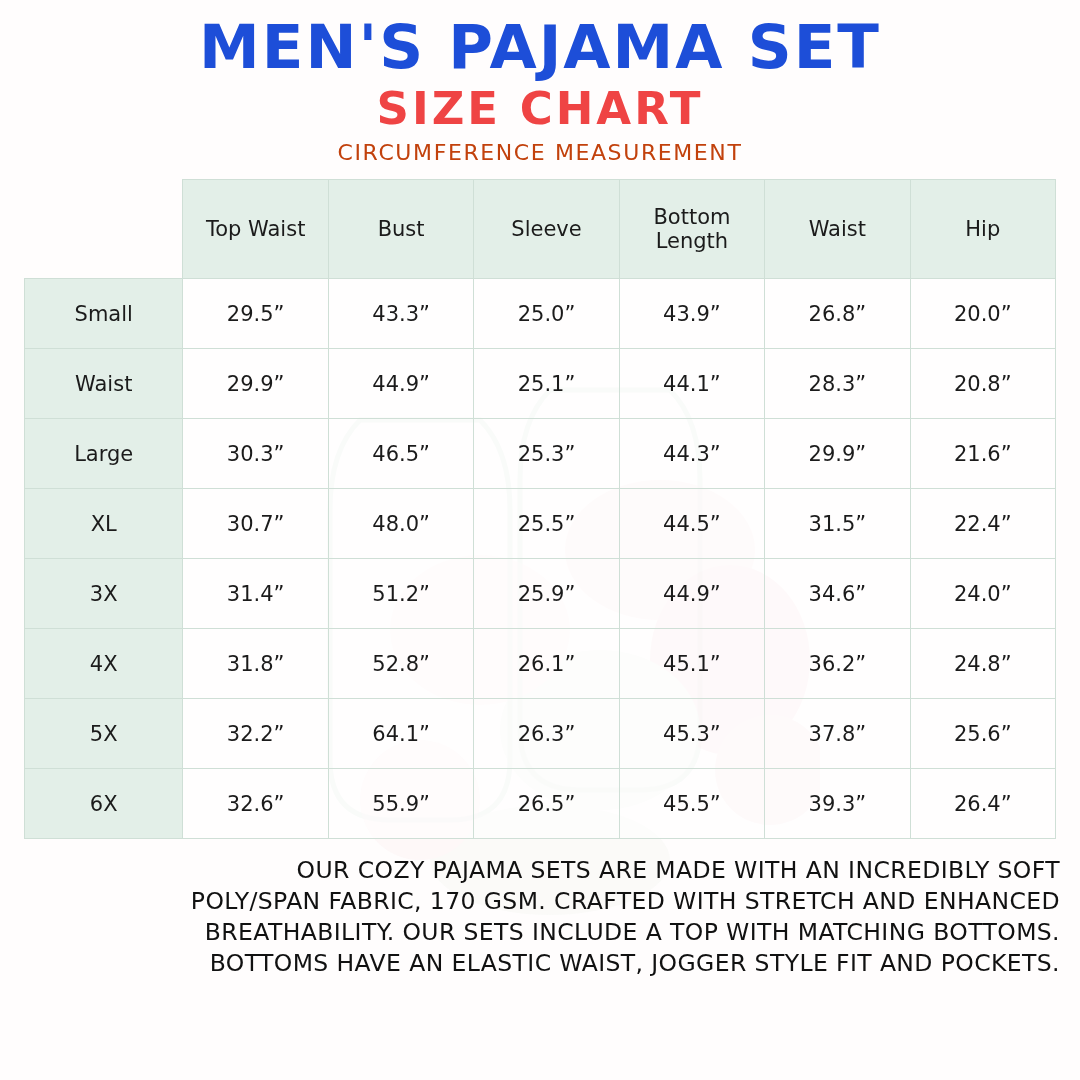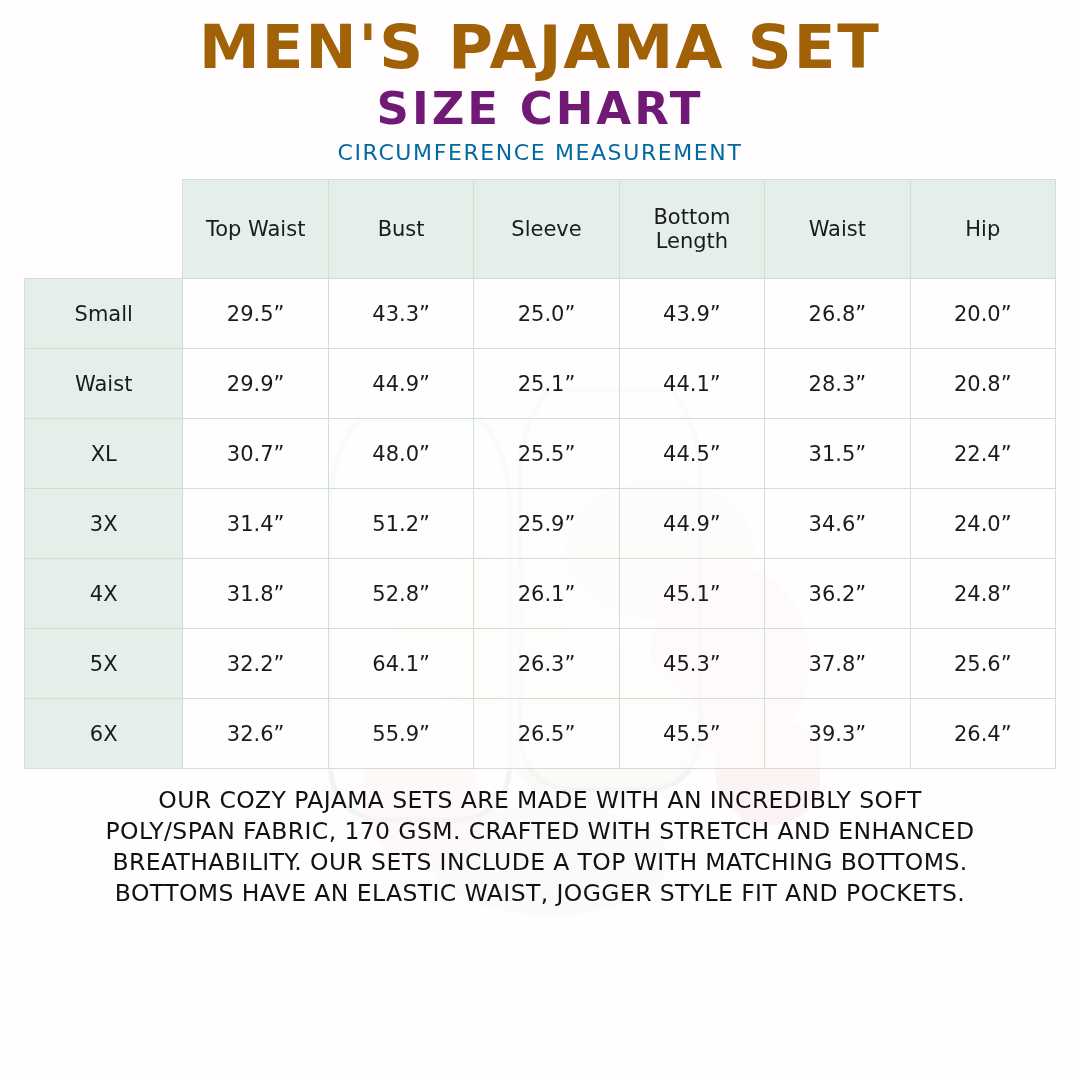--- a/index.html
+++ b/index.html
@@ -39,36 +39,36 @@
     position: relative;
     z-index: 2;
     text-align: center;
     padding-top: 14px;
   }
   .title {
     font-family: "DejaVu Sans", sans-serif;
     font-size: 61px;
     font-weight: bold;
     letter-spacing: 2px;
-    color: #a16207;
+    color: #1d4ed8;
     line-height: 1.08;
     margin: 0;
   }
   .subtitle {
     font-size: 45px;
     font-weight: bold;
     letter-spacing: 3px;
-    color: #701a75;
+    color: #ef4444;
     line-height: 1.12;
     margin: 4px 0 0 0;
   }
   .subsubtitle {
     font-size: 22px;
     letter-spacing: 1.6px;
-    color: #0369a1;
+    color: #c2410c;
     margin: 6px 0 0 0;
   }
 
   
   .table-wrap {
     position: relative;
     z-index: 2;
     margin: 14px auto 0 auto;
     width: 1032px;
   }
@@ -109,21 +109,21 @@
   }
 
   .col-first { width: 158px; }
   .col-n { width: 145px; }
 
   .footer {
     position: relative;
     z-index: 2;
     margin: 16px auto 2px auto;
     width: 1040px;
-    text-align: center;
+    text-align: right;
     font-size: 23.5px;
     letter-spacing: 0.4px;
     line-height: 1.32;
     color: #111111;
   }
   .footer p { margin: 0; }
 </style>
 </head>
 <body>
 
@@ -186,20 +186,29 @@
         <tr>
           <td class="size-label">Waist</td>
           <td class="val">29.9”</td>
           <td class="val">44.9”</td>
           <td class="val">25.1”</td>
           <td class="val">44.1”</td>
           <td class="val">28.3”</td>
           <td class="val">20.8”</td>
         </tr>
         <tr>
+          <td class="size-label">Large</td>
+          <td class="val">30.3”</td>
+          <td class="val">46.5”</td>
+          <td class="val">25.3”</td>
+          <td class="val">44.3”</td>
+          <td class="val">29.9”</td>
+          <td class="val">21.6”</td>
+        </tr>
+        <tr>
           <td class="size-label">XL</td>
           <td class="val">30.7”</td>
           <td class="val">48.0”</td>
           <td class="val">25.5”</td>
           <td class="val">44.5”</td>
           <td class="val">31.5”</td>
           <td class="val">22.4”</td>
         </tr>
         <tr>
           <td class="size-label">3X</td>

